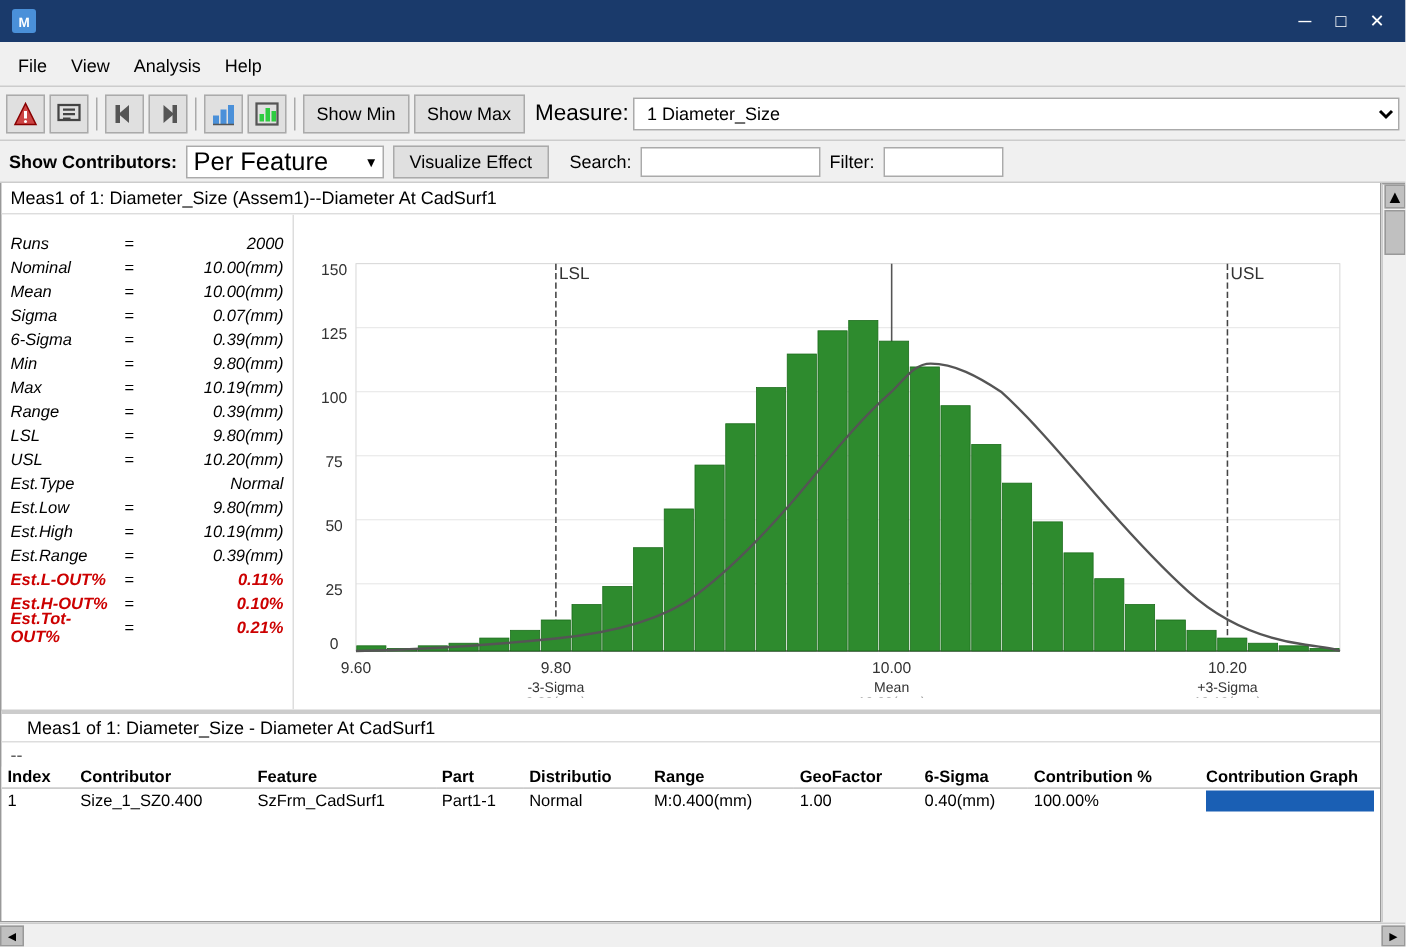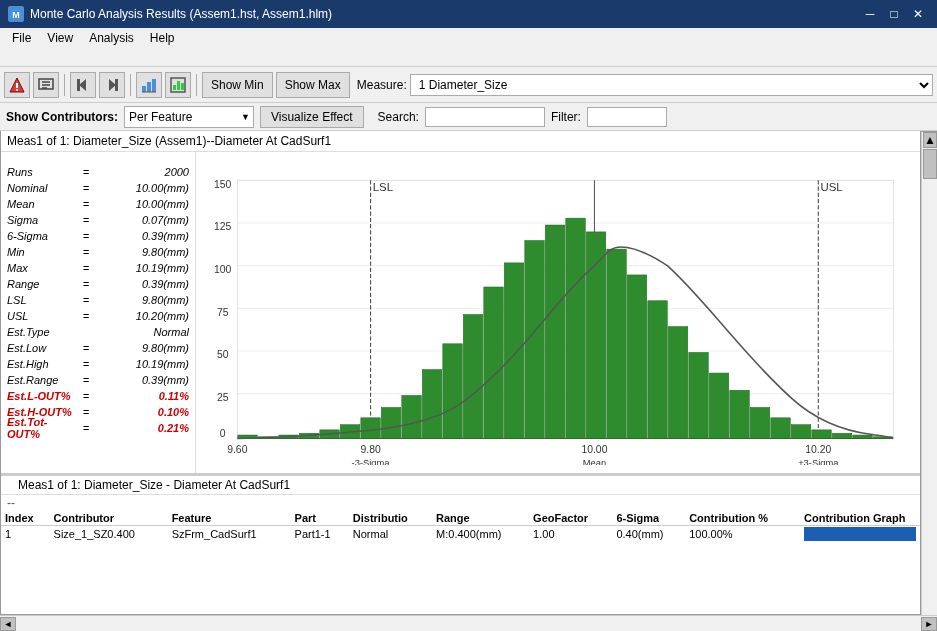--- a/index.html
+++ b/index.html
@@ -17,23 +17,23 @@
     }
     .title-bar-left { display: flex; align-items: center; gap: 6px; font-size: 12px; }
     .title-bar-icon { width: 16px; height: 16px; background: #4a90d9; border-radius: 2px; }
     .title-bar-controls { display: flex; gap: 2px; }
     .title-bar-btn { width: 22px; height: 18px; background: transparent; border: none; color: white; cursor: pointer; font-size: 12px; display: flex; align-items: center; justify-content: center; }
 
     
     .menu-bar {
       background: #f0f0f0;
       display: flex;
-      align-items: flex-end;
-      padding: 19px 4px;
-      height: 20px;
+      align-items: flex-start;
+      padding: 7px 4px;
+      height: 30px;
       border-bottom: 1px solid #ccc;
     }
     .menu-item { padding: 2px 8px; cursor: pointer; font-size: 12px; }
 
     
     .toolbar {
       background: #f0f0f0;
       display: flex;
       align-items: center;
       padding: 3px 4px;
@@ -52,21 +52,21 @@
     }
     .toolbar-icon-btn {
       width: 26px;
       height: 26px;
       background: #e0e0e0;
       border: 1px solid #aaa;
       cursor: pointer;
       display: flex; align-items: center; justify-content: center;
     }
     .toolbar-separator { width: 1px; height: 22px; background: #aaa; margin: 0 2px; }
-    .measure-label { font-size: 12px; margin-left: 4px; }
+    .measure-label { font-size: 15px; margin-left: 4px; }
     .measure-select {
       height: 22px;
       border: 1px solid #aaa;
       background: white;
       font-size: 12px;
       padding: 0 4px;
       flex: 1;
       min-width: 200px;
     }
 
@@ -78,21 +78,21 @@
       padding: 3px 6px;
       gap: 6px;
       border-bottom: 1px solid #ccc;
       height: 28px;
     }
     .contrib-label { font-size: 12px; font-weight: bold; }
     .contrib-select {
       height: 22px;
       border: 1px solid #aaa;
       background: white;
-      font-size: 12px;
+      font-size: 17px;
       padding: 0 36px 0 4px;
       min-width: 130px;
       -webkit-appearance: none;
       appearance: none;
     }
     .contrib-select-wrapper { position: relative; display: inline-block; }
     .contrib-select-wrapper::after { content: '▼'; position: absolute; right: 4px; top: 50%; transform: translateY(-50%); font-size: 9px; pointer-events: none; }
     .viz-btn {
       height: 22px;
       padding: 0 10px;
@@ -234,21 +234,20 @@
 <div class="outer">
 
   <div class="title-bar">
     <div class="title-bar-left">
       <div class="title-bar-icon">
         <svg width="16" height="16" viewBox="0 0 16 16">
           <rect x="1" y="1" width="14" height="14" fill="#4a90d9" rx="2"></rect>
           <text x="8" y="12" text-anchor="middle" fill="white" font-size="9" font-weight="bold">M</text>
         </svg>
       </div>
-      <span>Monte Carlo Analysis Results (Assem1.hst, Assem1.hlm)</span>
     </div>
     <div class="title-bar-controls">
       <button class="title-bar-btn">─</button>
       <button class="title-bar-btn">□</button>
       <button class="title-bar-btn close">✕</button>
     </div>
   </div>
 
   <div class="menu-bar">
     <span class="menu-item">File</span>

